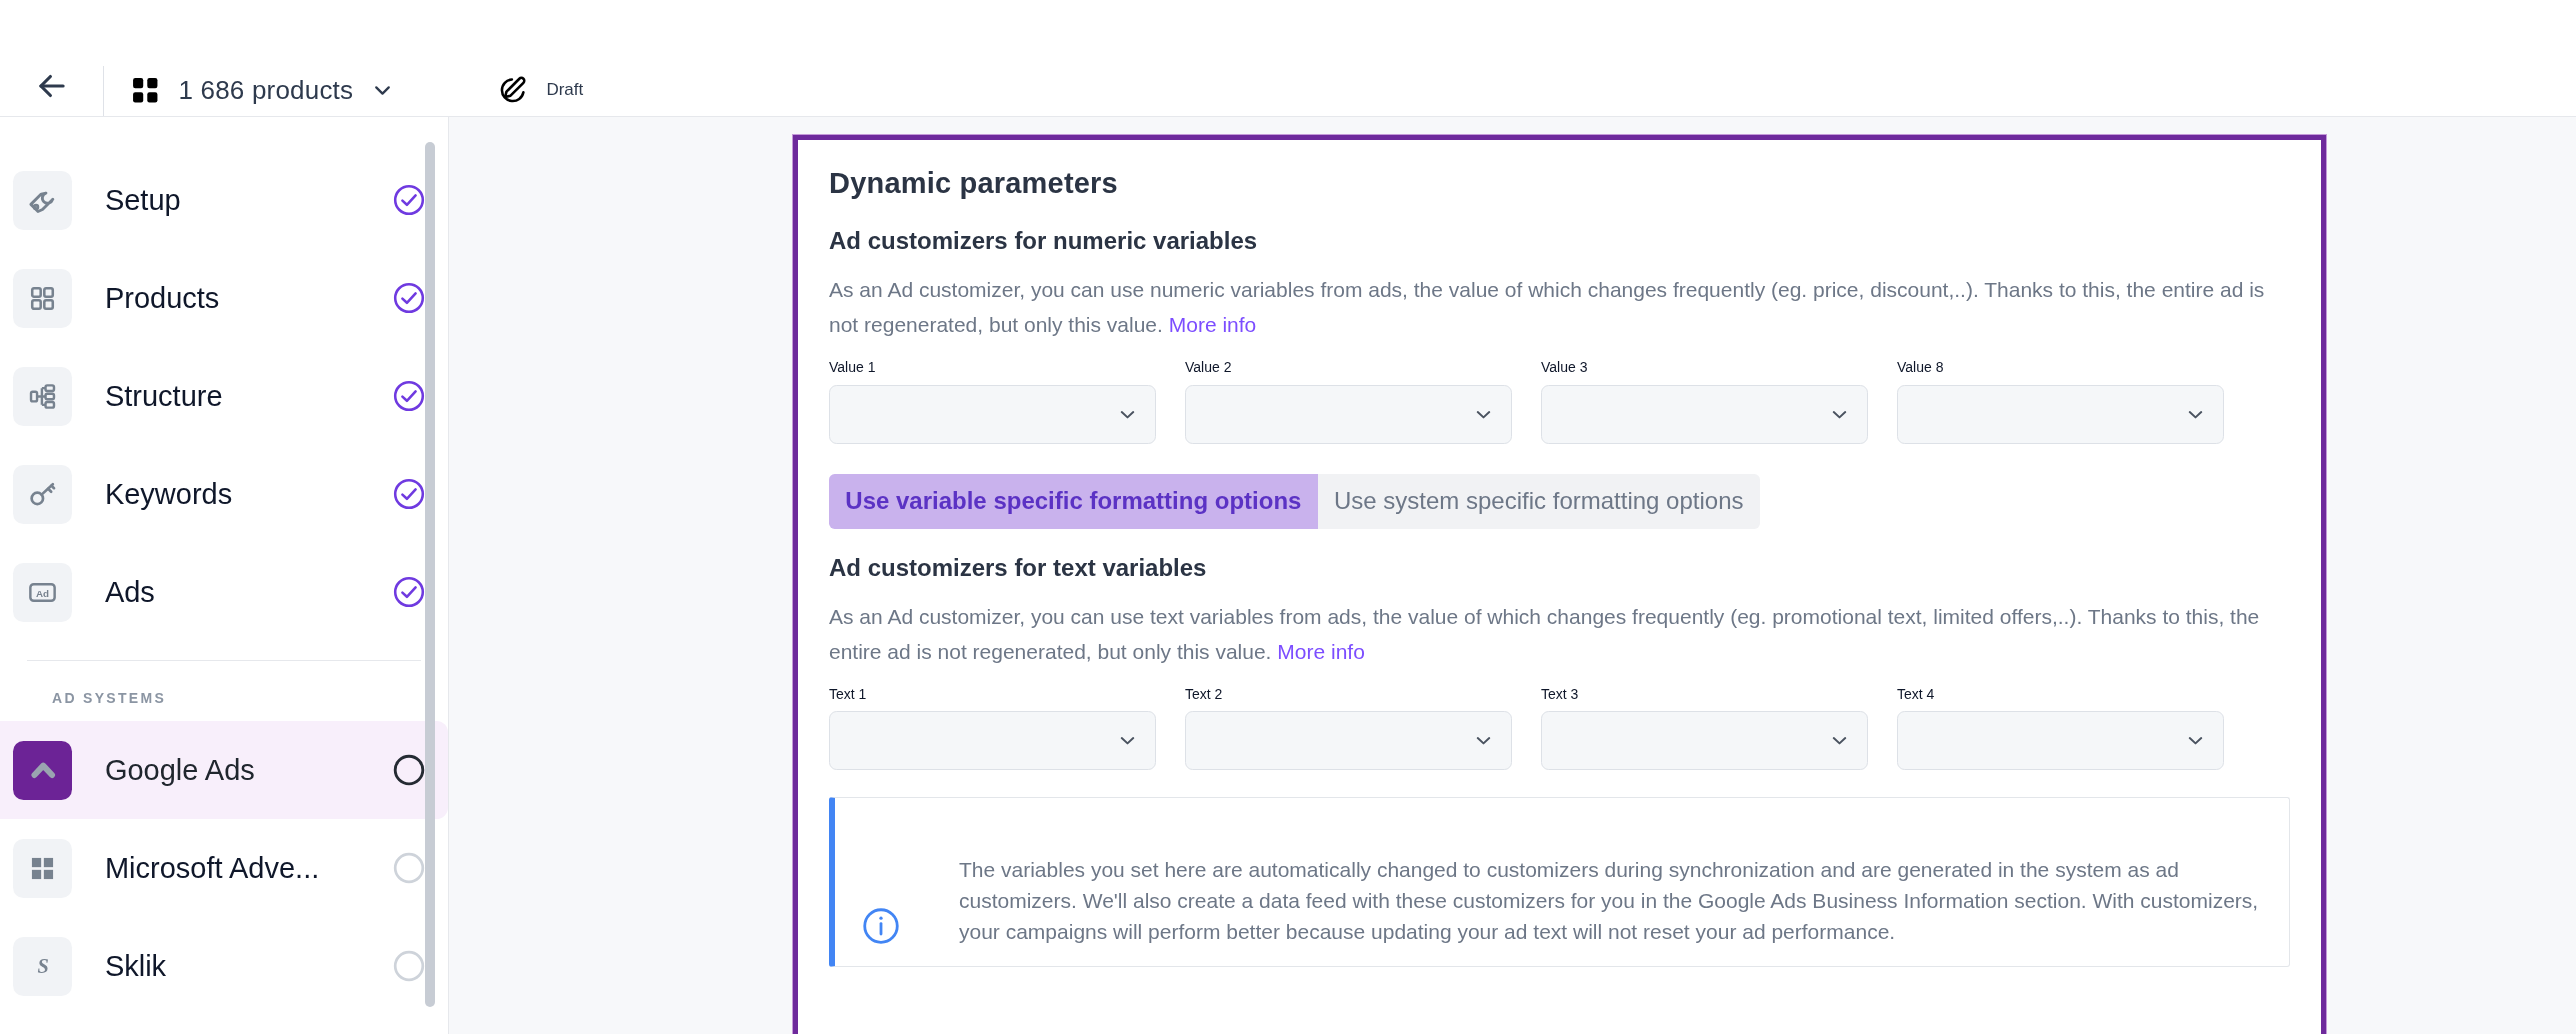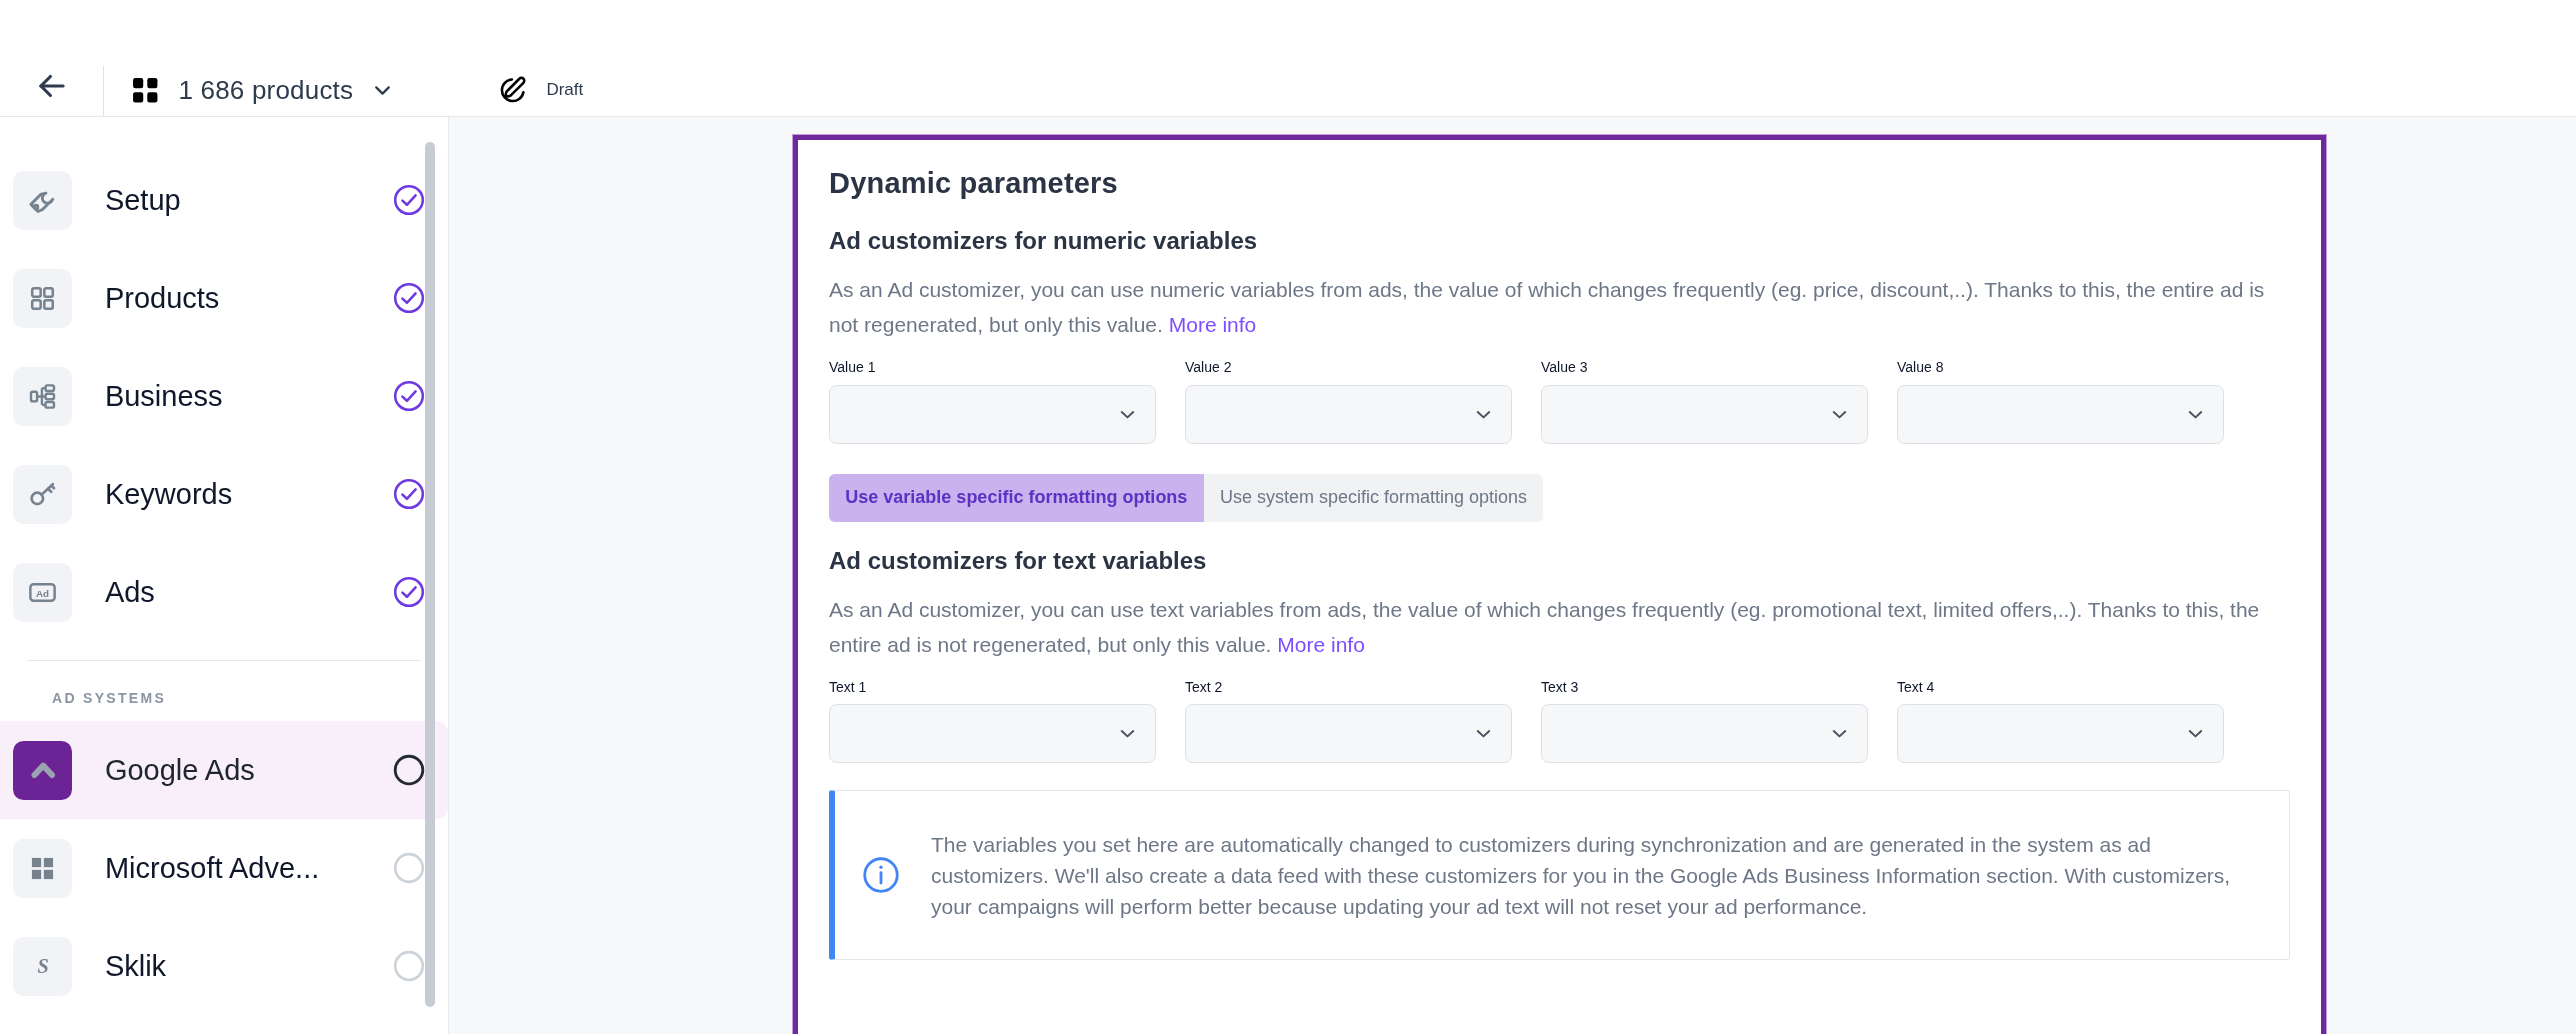--- a/index.html
+++ b/index.html
@@ -134,34 +134,35 @@
     border-radius: 7.6px;
     display: flex; align-items: center; justify-content: flex-end;
     padding-right: 16.3px; cursor: pointer;
     color: #4a5360;
   }
 
   .segmented {
     display: inline-flex; margin: 11.5px 0 25px 0; border-radius: 5.7px; overflow: hidden;
   }
   .seg {
-    font-size: 18px; padding: 13.4px 16.3px; cursor: pointer; white-space: nowrap;
+    font-size: 24px; padding: 13.4px 16.3px; cursor: pointer; white-space: nowrap;
   }
   .seg.on { background: #c9b2ed; color: #5b32c4; font-weight: bold; }
   .seg.off { background: #f1f2f4; color: #6d7787; }
 
   .infobox {
     margin-top: 27px;
-    display: flex; align-items: center;
+    display: flex; align-items: flex-end;
     border: 1px solid #e3e6ea;
     border-left: 6.7px solid #4285f4;
     border-radius: 2.9px;
     min-height: 170px;
     padding: 19px 23px 19px 25px;
     background: #ffffff;
+    gap: 28px;
   }
   .infobox .ic { margin-right: 29px; color: #4285f4; display: flex; align-items: center; }
   .infobox .txt { font-size: 21px; line-height: 31px; color: #6d7787; max-width: 1300px; }
 </style>
 </head>
 <body>
 
 <div class="app">
 
   <div class="header">
@@ -236,21 +237,21 @@
       <div class="nav-item">
         <span class="iconbox">
           <svg width="29" height="29" viewBox="0 0 24 24" fill="none" stroke="currentColor" stroke-width="2">
               <rect x="2.5" y="8" width="5" height="8" rx="1.4"></rect>
               <rect x="14.5" y="2.8" width="7" height="4.6" rx="1.4"></rect>
               <rect x="14.5" y="9.7" width="7" height="4.6" rx="1.4"></rect>
               <rect x="14.5" y="16.6" width="7" height="4.6" rx="1.4"></rect>
               <path d="M7.5 12h4M11.5 5.1v13.8M11.5 5.1h3M11.5 12h3M11.5 18.9h3"></path>
             </svg>
         </span>
-        <span class="nav-label">Business</span>
+        <span class="nav-label">Structure</span>
         <span class="trail">
           <svg width="36" height="36" viewBox="0 0 24 24" fill="none" stroke="#6f3ae0" stroke-width="1.7" stroke-linecap="round" stroke-linejoin="round">
               <circle cx="12" cy="12" r="9.2"></circle>
               <polyline points="7.6 12.4 10.6 15.2 16.4 8.9"></polyline>
             </svg>
         </span>
       </div>
 
       <div class="nav-item">
         <span class="iconbox">

